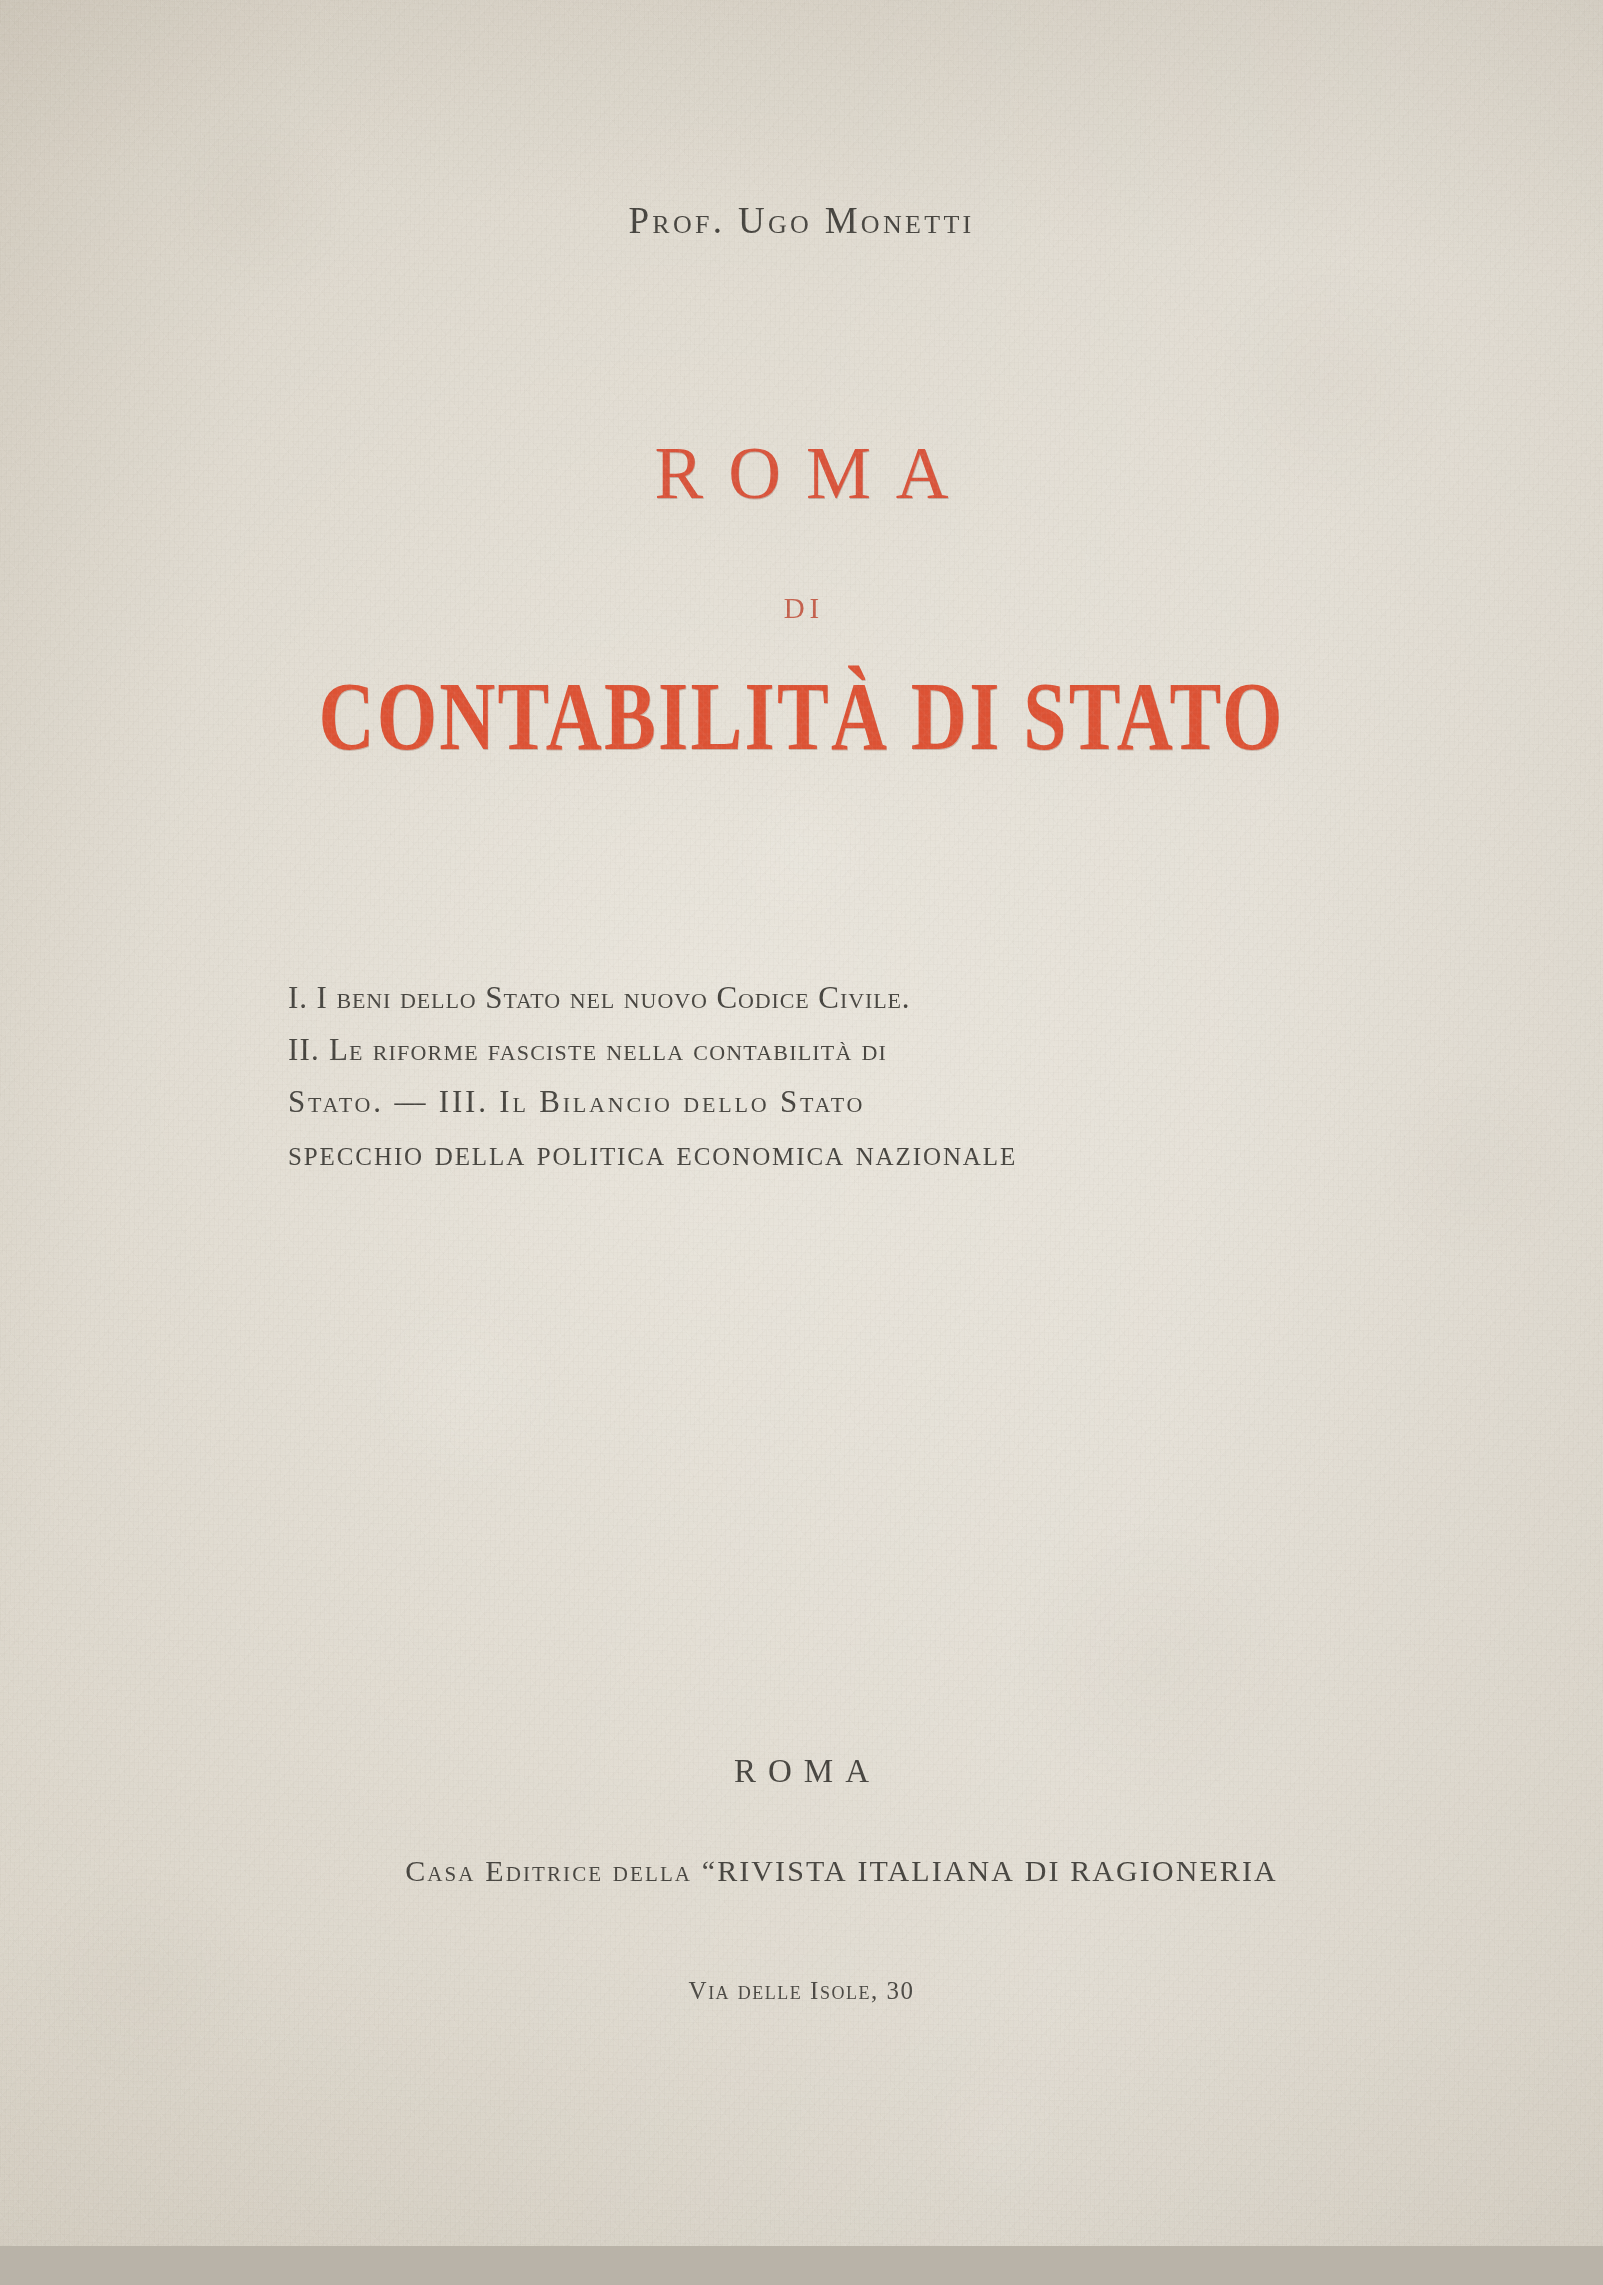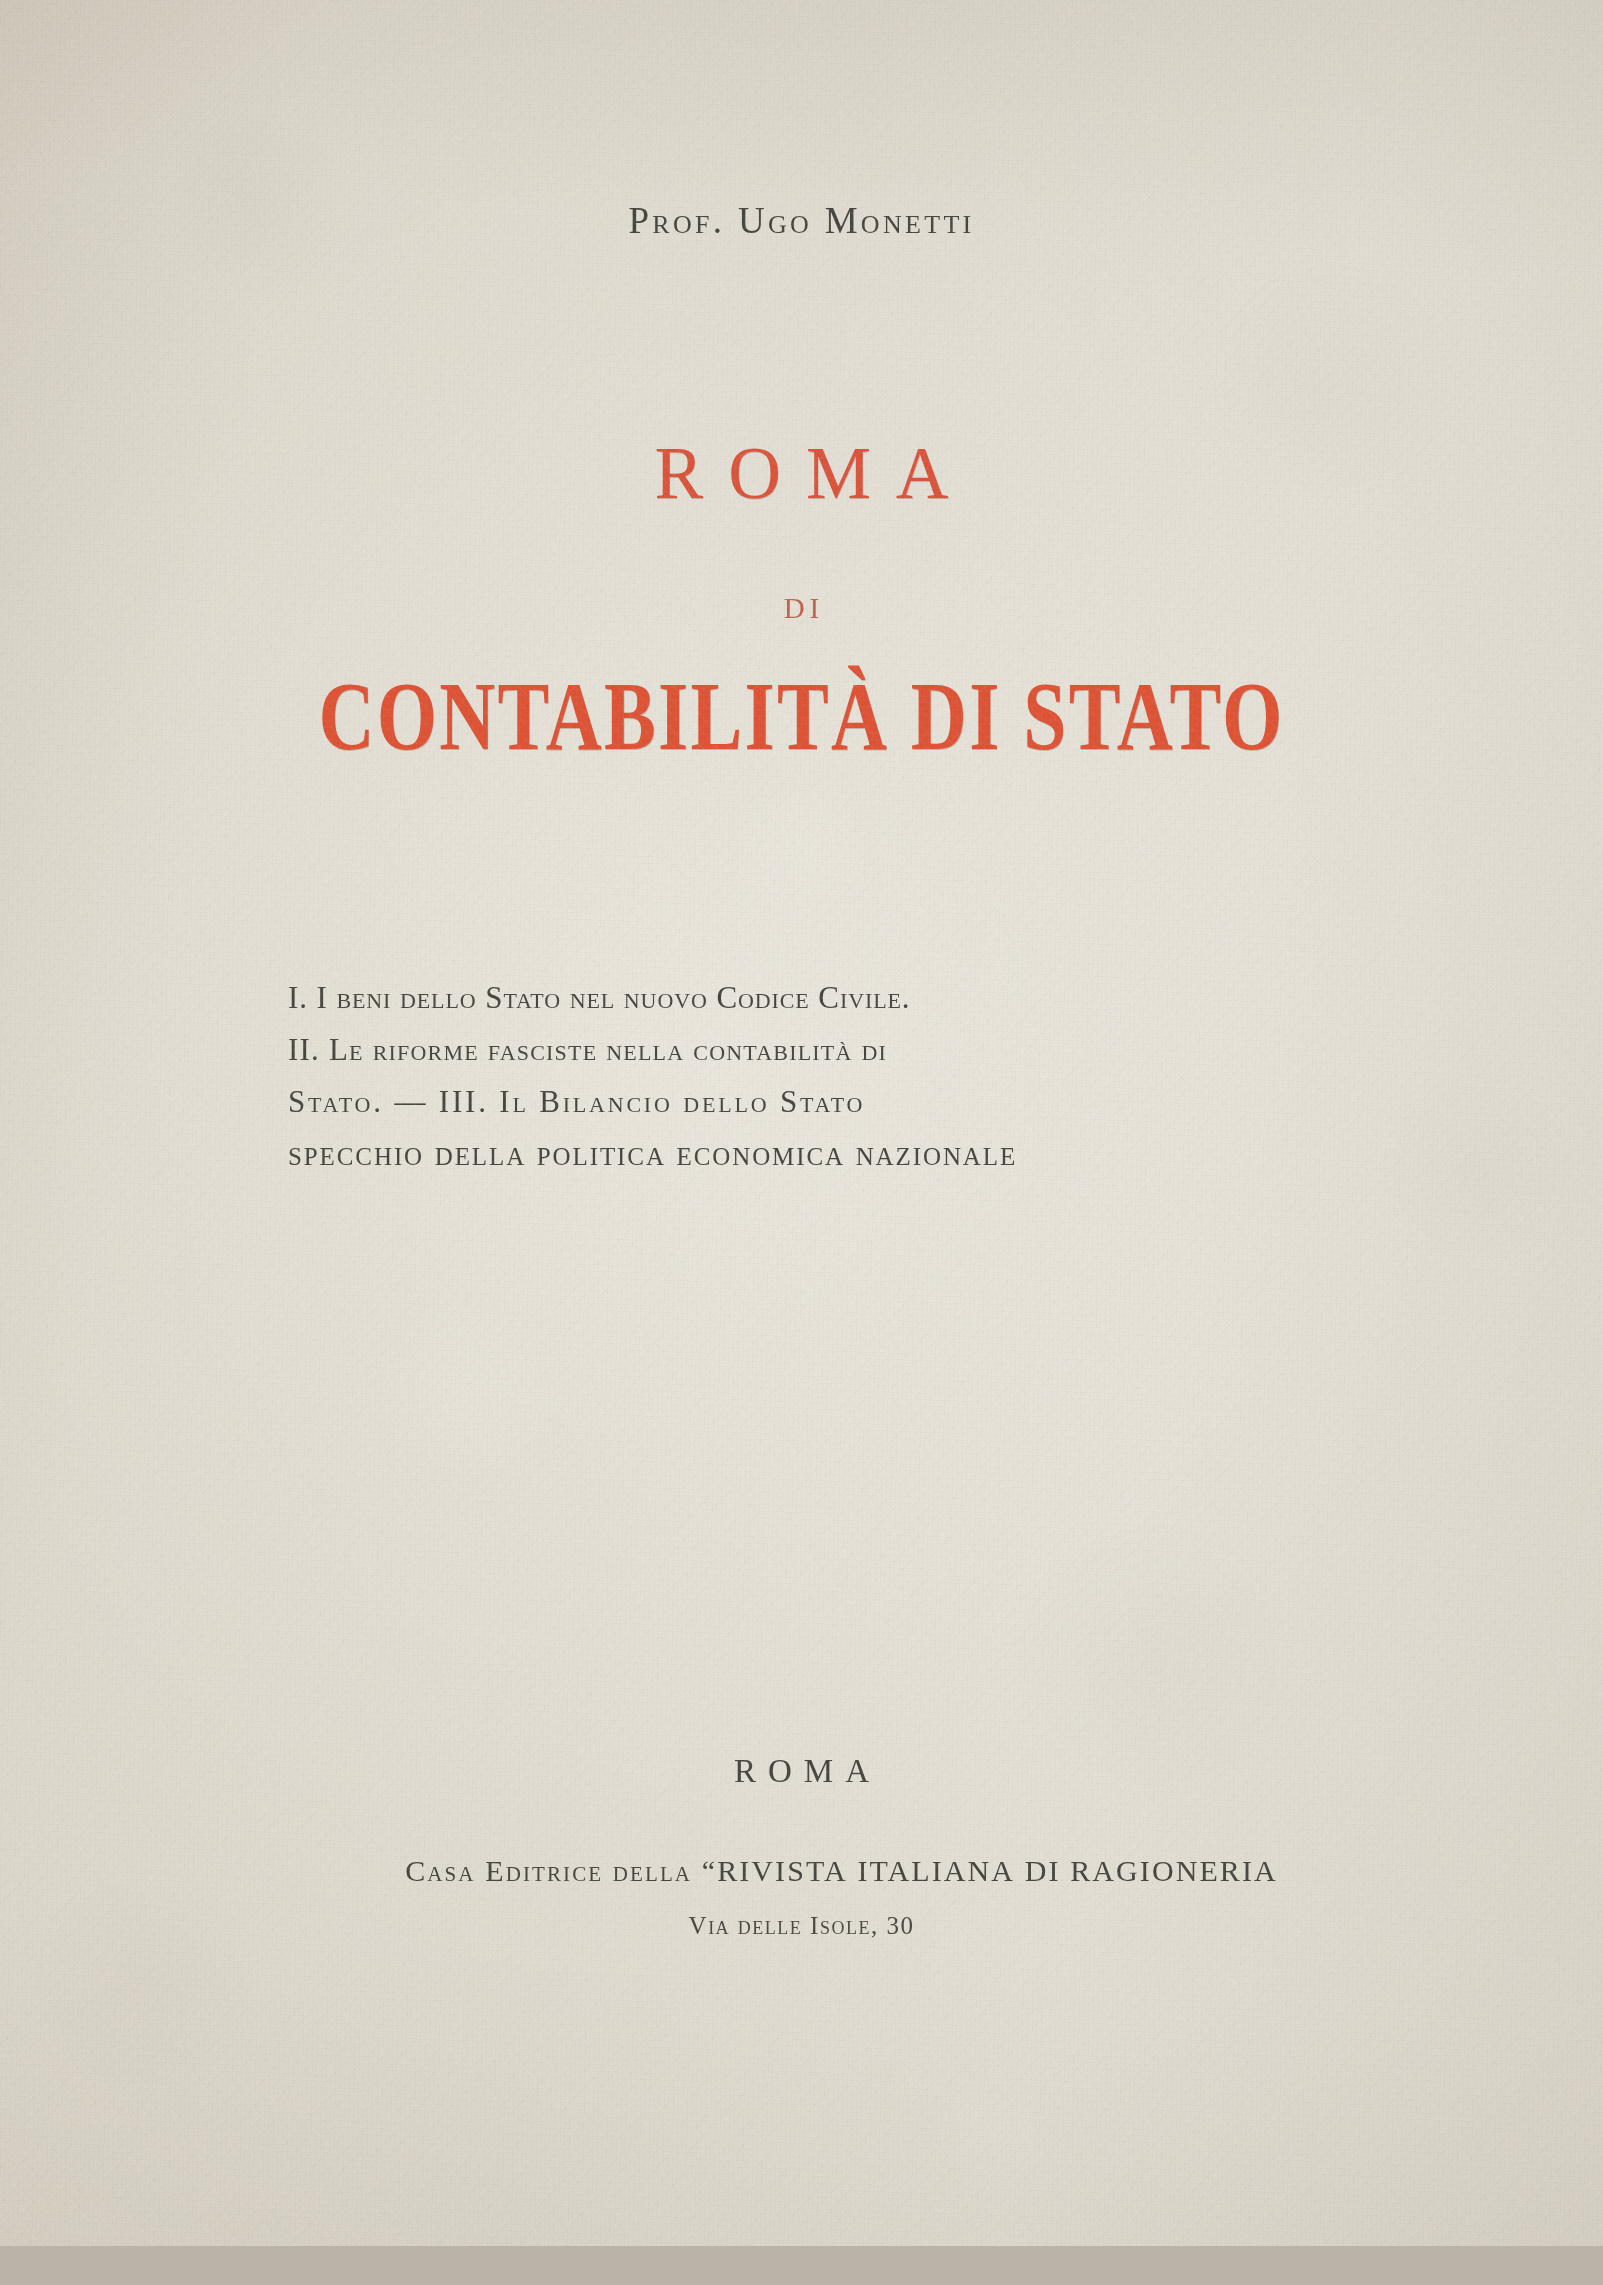--- a/index.html
+++ b/index.html
@@ -150,21 +150,21 @@
     font-size: 30px;
     letter-spacing: 2.1px;
     color: #46443f;
     font-variant: small-caps;
     text-transform: lowercase;
     white-space: pre;
     margin-left: 40px;
   }
   #publisher .cap { font-variant: normal; text-transform: uppercase; }
   #address {
-    top: 1912px;
+    top: 1977px;
     font-size: 25px;
     letter-spacing: 1.5px;
     color: #4a4843;
     font-variant: small-caps;
     text-transform: lowercase;
     white-space: pre;
   }
   #address .cap { font-variant: normal; text-transform: uppercase; }
 </style>
 </head>

